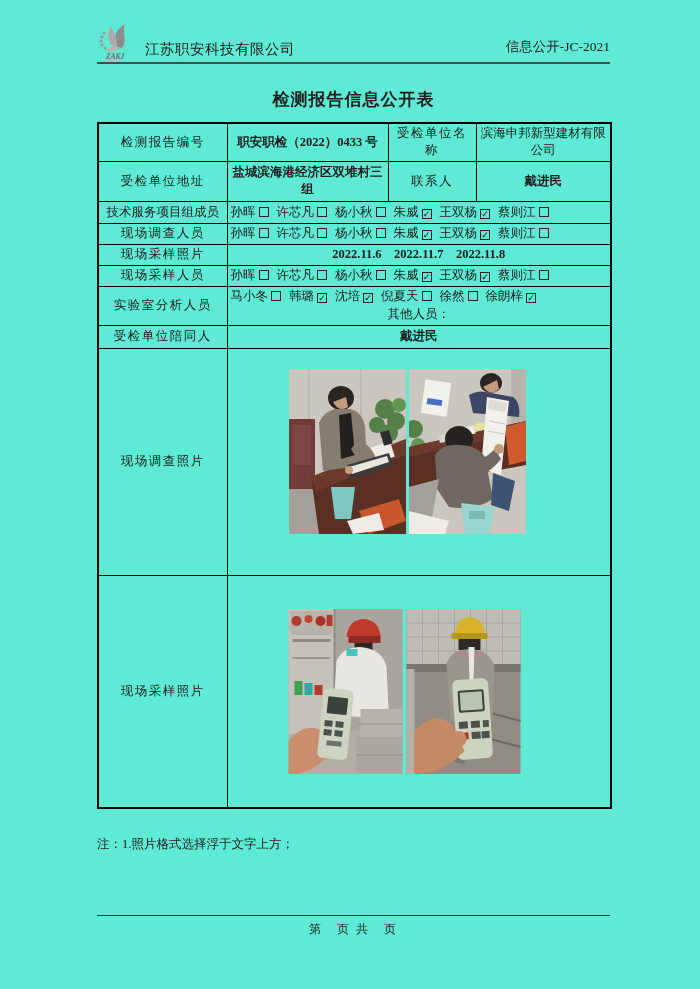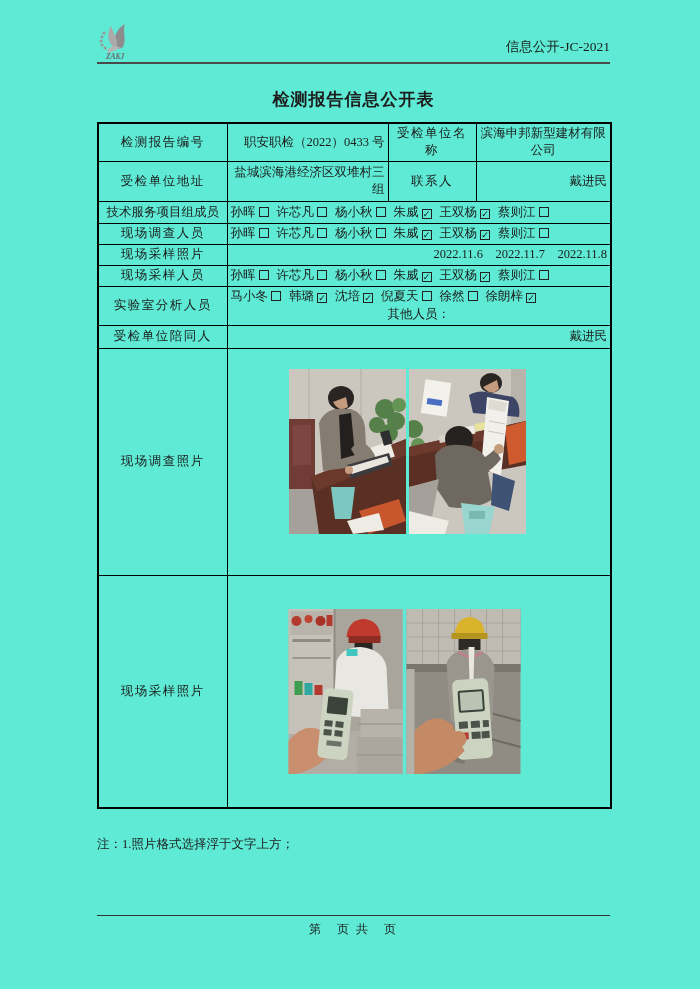--- a/index.html
+++ b/index.html
@@ -35,21 +35,21 @@
   }
   table.form td {
     border:1px solid #000;
     font-size:12.5px; line-height:1.35;
     padding:1px 3px;
     vertical-align:middle;
     overflow:hidden;
   }
   td.lbl { text-align:center; letter-spacing:1.5px; }
   td.lbl.tight { letter-spacing:0;margin-left:41px; }
-  td.val-c { text-align:right; }
+  td.val-c { text-align:center;font-weight:bold; }
   td.small { font-size:10px; text-align:center; line-height:1.55; letter-spacing:0; }
   td.chk { text-align:left; padding-left:6px; }
   .r1 { height:38px; } .r2 { height:40px; }
   .r3 { height:22px; } .r4 { height:21px; } .r5 { height:21px; }
   .r6 { height:21px; } .r7 { height:21px; }
   .r8 { height:39px; } .r9 { height:23px; }
   .r10 { height:227px; } .r11 { height:233px; }
 
   
   .member { white-space:nowrap; margin-right:8px; }
@@ -87,20 +87,21 @@
       <path d="M22 27 C15 20 17 8 28 2 C25 10 30 16 26 25 Z" fill="#8d8d8d"></path>
       <path d="M18 26 C11 22 9 12 14 4 C17 12 21 17 20 25 Z" fill="#aaaaaa"></path>
       <circle cx="7" cy="11" r="1.6" fill="#9a9a9a"></circle>
       <circle cx="5" cy="15" r="1.6" fill="#9a9a9a"></circle>
       <circle cx="4" cy="19" r="1.6" fill="#9a9a9a"></circle>
       <circle cx="5" cy="23" r="1.6" fill="#9a9a9a"></circle>
       <circle cx="8" cy="26" r="1.6" fill="#9a9a9a"></circle>
       <path d="M10 28 C14 24 18 23 24 26 C18 28 14 30 12 31 Z" fill="#b5b5b5"></path>
       <text x="9" y="37" font-size="7.5" font-style="italic" font-weight="bold" font-family="Liberation Serif, serif" fill="#6a6a6a">ZAKJ</text>
     </svg>
+    <span class="company">江苏职安科技有限公司</span>
     <span class="doc-code">信息公开-JC-2021</span>
   </div>
 
   <div class="title">检测报告信息公开表</div>
 
   <table class="form">
     <colgroup>
         <col style="width:129px">
         <col style="width:161px">
         <col style="width:88px">

